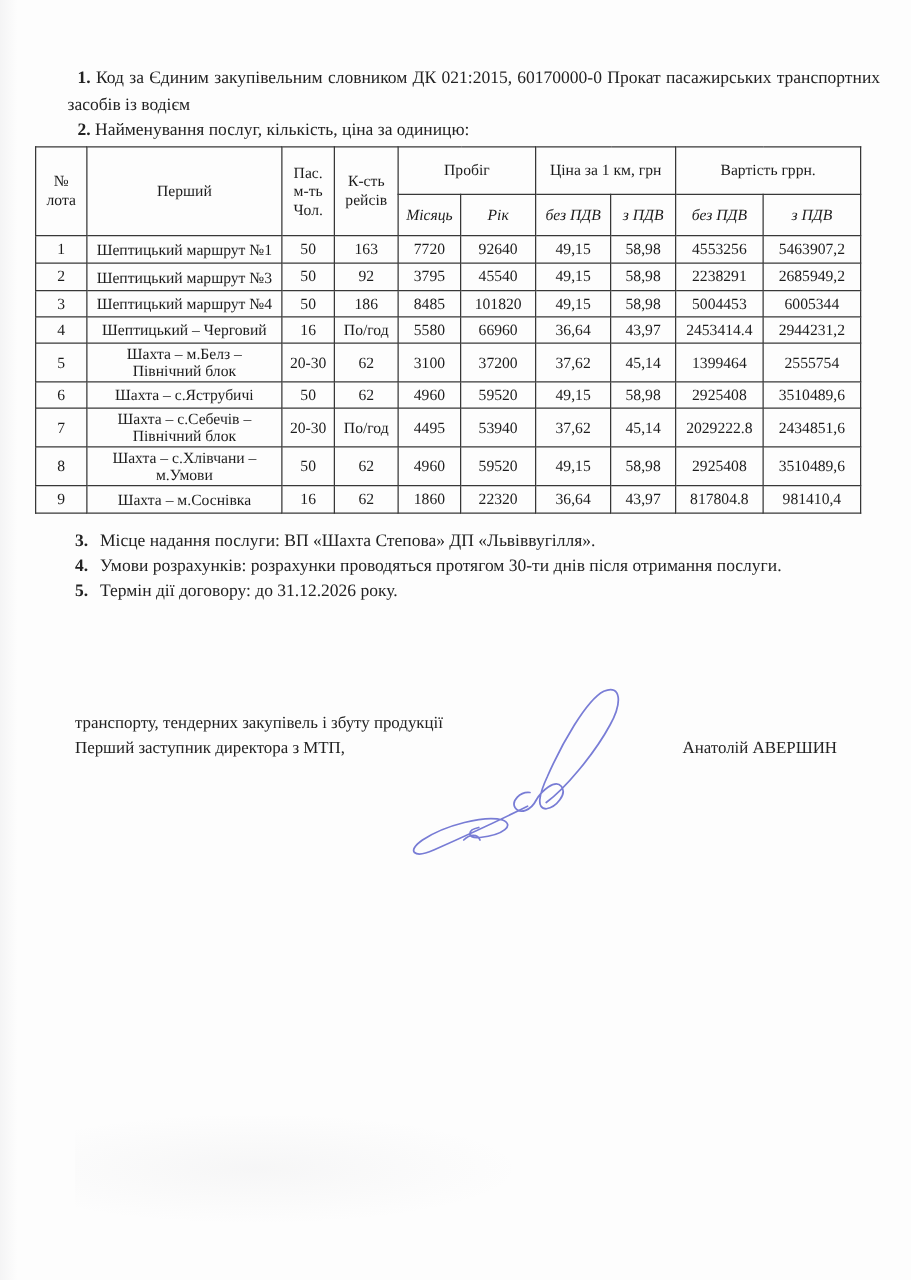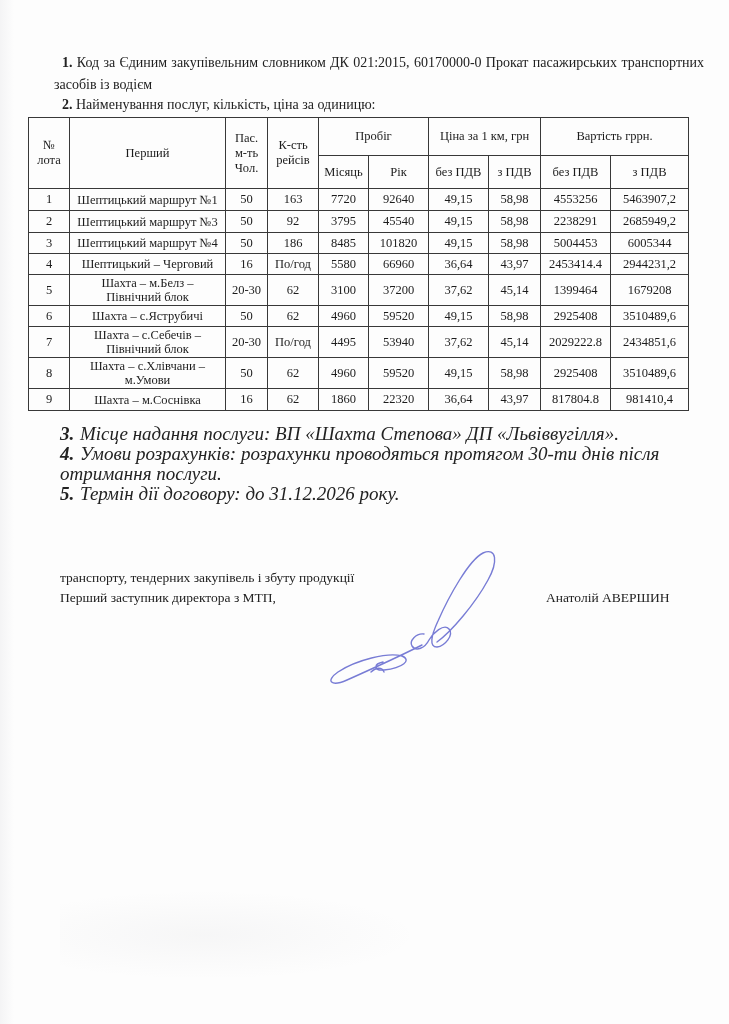--- a/index.html
+++ b/index.html
@@ -34,28 +34,28 @@
     font-size:12.5px;color:#1c1c1c;
   }
   table.services th, table.services td{
     border:1px solid #383838;
     padding:1px 3px;
     text-align:center;vertical-align:middle;
     font-weight:normal;
     overflow:hidden;
   }
   table.services thead th{line-height:15px;}
-  th.sub{}
+  th.sub{font-style:italic;}
   td.route{text-align:left;padding-left:8px;line-height:14px;}
   tr.h-group{height:38px;padding-left:44px;}
   tr.h-sub{height:33px;}
   tr.r21{height:21px;} tr.r22{height:22px;} tr.r24{height:24px;}
   tr.r27{height:27px;} tr.r28{height:28px;}
   
-  .notes{position:absolute;left:60px;top:424px;width:640px;font-size:19px;line-height:20px;font-style:italic;}
+  .notes{position:absolute;left:60px;top:424px;width:640px;font-size:14px;line-height:20px;}
   .note-row .num{display:inline-block;width:20px;}
   
   .sig-role{position:absolute;left:60px;top:568px;width:340px;font-size:13.5px;line-height:19.5px;}
   .sig-name{position:absolute;left:546px;top:590px;font-size:13.5px;}
   .sig-ink{position:absolute;left:325px;top:542px;width:220px;height:158px;pointer-events:none;}
 </style>
 </head>
 <body>
 
 <div class="page"></div>
@@ -149,21 +149,21 @@
     <tr class="r24">
       <td>5</td>
       <td class="route">Шахта – м.Белз – Північний блок</td>
       <td>20-30</td>
       <td>62</td>
       <td>3100</td>
       <td>37200</td>
       <td>37,62</td>
       <td>45,14</td>
       <td>1399464</td>
-      <td>1679208</td>
+      <td>2555754</td>
     </tr>
     <tr class="r21">
       <td>6</td>
       <td class="route">Шахта – с.Яструбичі</td>
       <td>50</td>
       <td>62</td>
       <td>4960</td>
       <td>59520</td>
       <td>49,15</td>
       <td>58,98</td>

